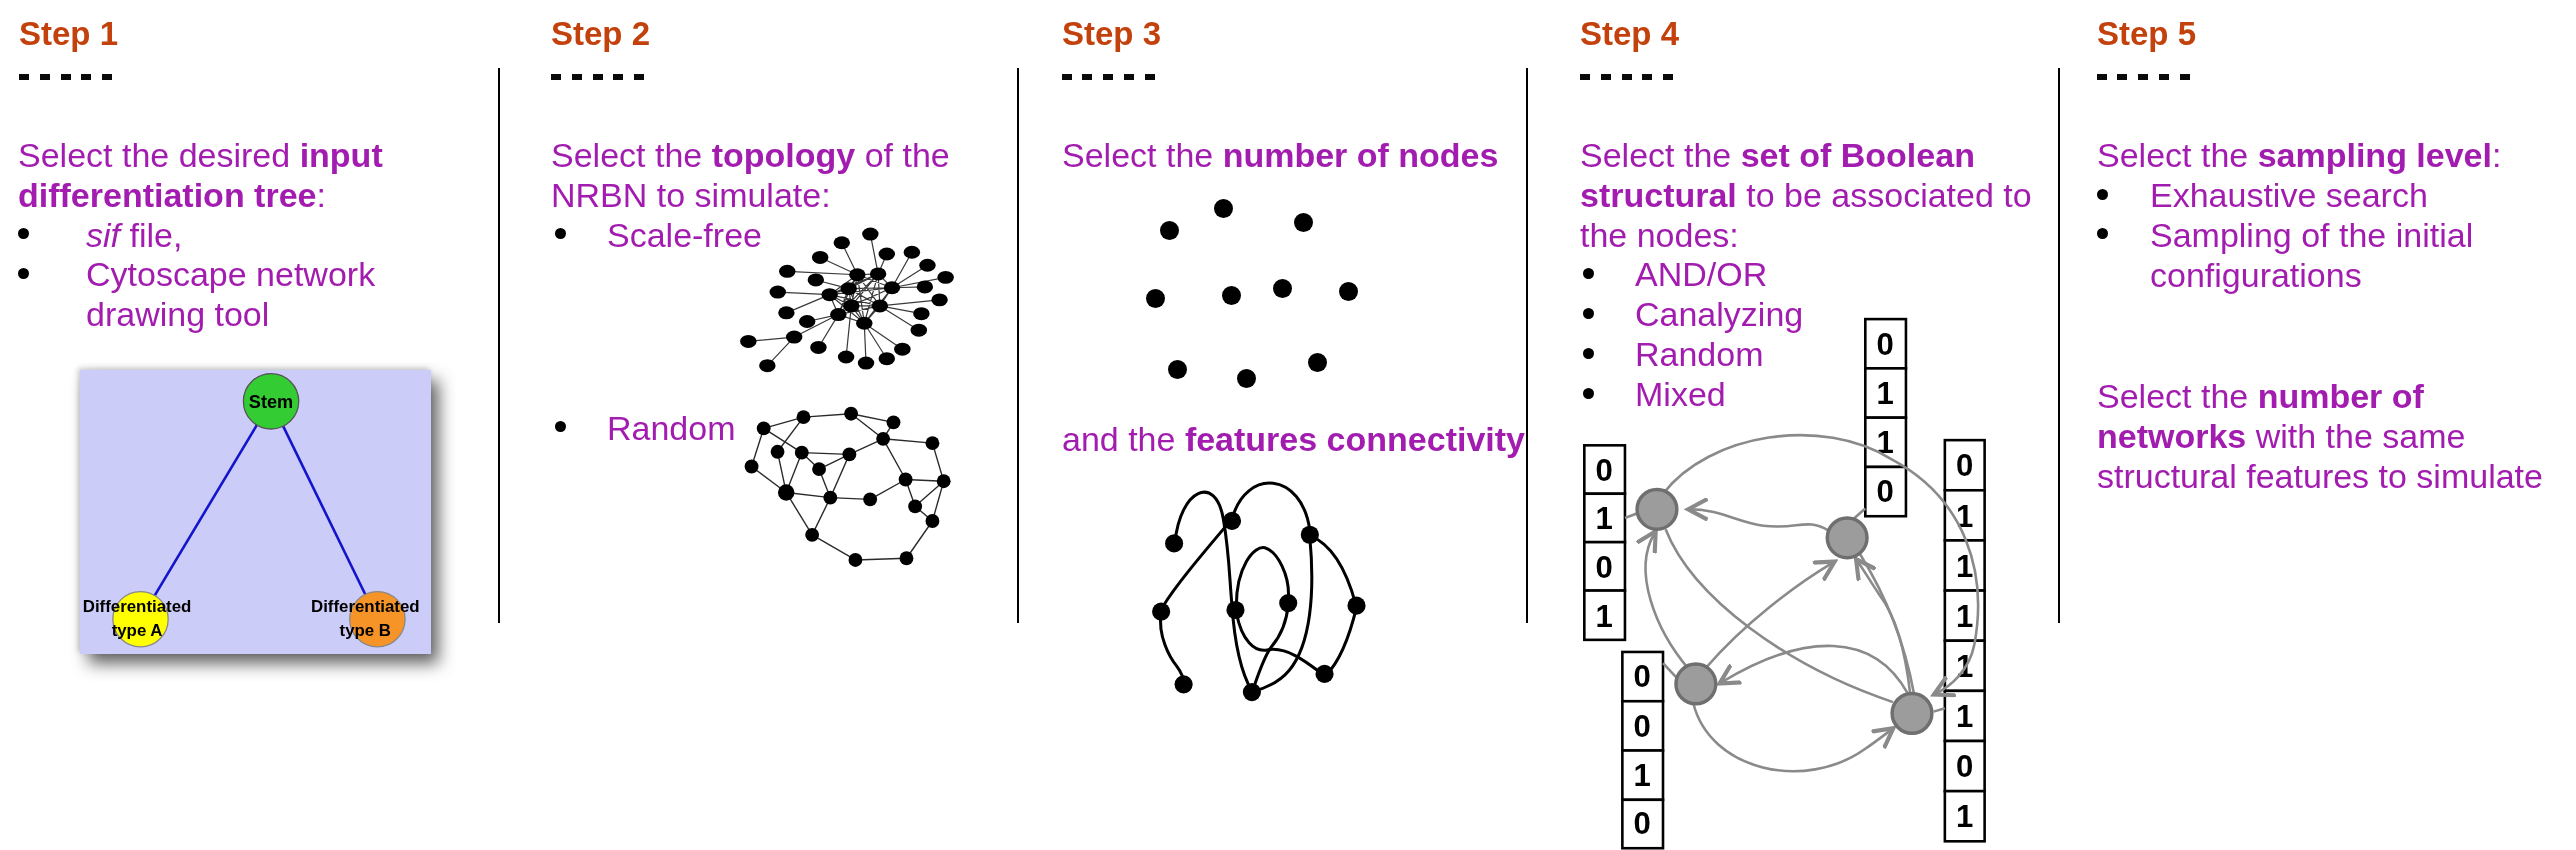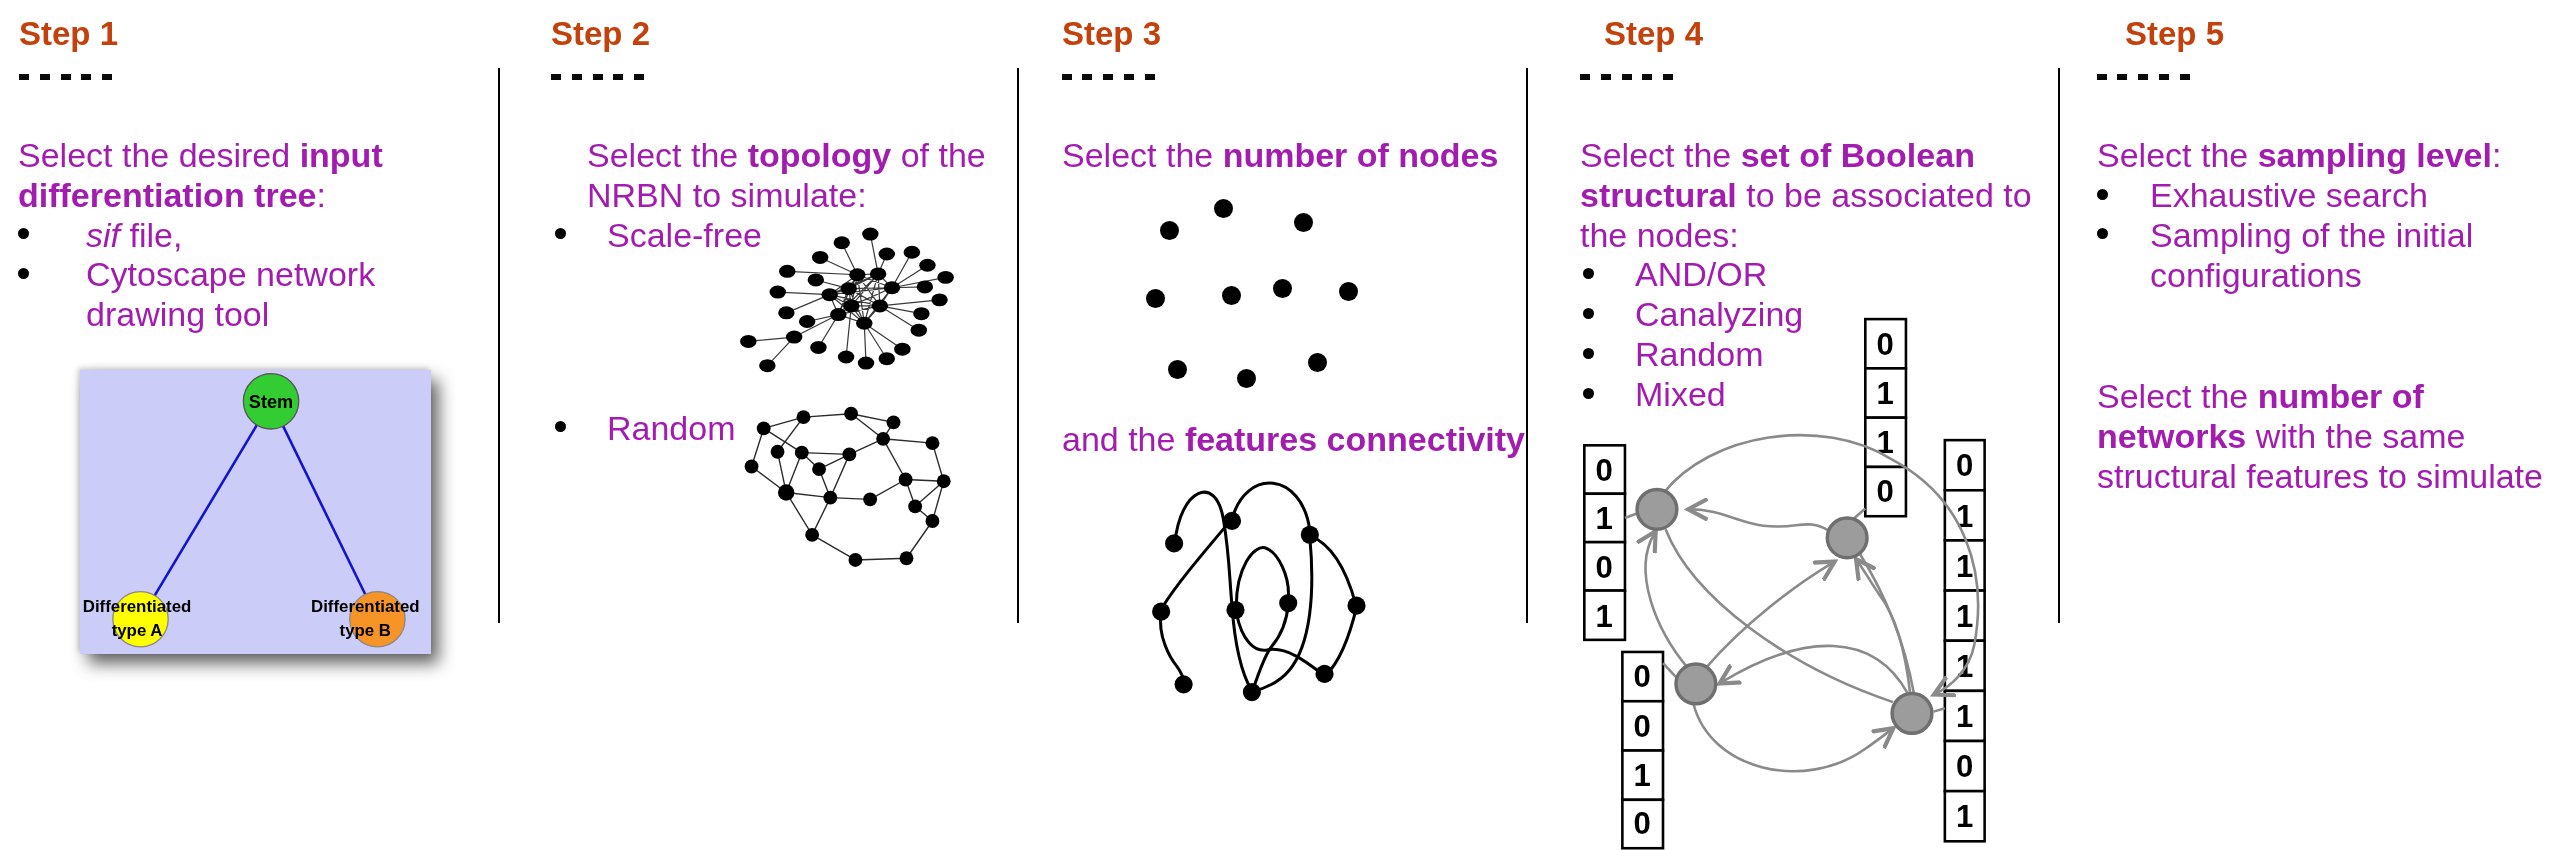--- a/index.html
+++ b/index.html
@@ -16,22 +16,22 @@
 <body>
 
 <div class="vline" style="left:498px;"></div>
 <div class="vline" style="left:1017px;"></div>
 <div class="vline" style="left:1526px;"></div>
 <div class="vline" style="left:2058px;"></div>
 
 <div class="abs title" style="left:19px;top:17.3px;">Step 1</div>
 <div class="abs title" style="left:551px;top:17.3px;">Step 2</div>
 <div class="abs title" style="left:1062px;top:17.3px;text-align:right;">Step 3</div>
-<div class="abs title" style="left:1580px;top:17.3px;margin-left:24px;">Step 4</div>
-<div class="abs title" style="left:2097px;top:17.3px;margin-left:28px;">Step 5</div>
+<div class="abs title" style="left:1580px;top:17.3px;">Step 4</div>
+<div class="abs title" style="left:2097px;top:17.3px;">Step 5</div>
 <div class="dash" style="left:19px;top:74px;"></div>
 <div class="dash" style="left:40px;top:74px;"></div>
 <div class="dash" style="left:61px;top:74px;"></div>
 <div class="dash" style="left:81px;top:74px;"></div>
 <div class="dash" style="left:102px;top:74px;"></div>
 <div class="dash" style="left:551px;top:74px;"></div>
 <div class="dash" style="left:572px;top:74px;"></div>
 <div class="dash" style="left:593px;top:74px;"></div>
 <div class="dash" style="left:613px;top:74px;"></div>
 <div class="dash" style="left:634px;top:74px;"></div>
@@ -65,21 +65,21 @@
   <circle cx="70" cy="288" r="32" fill="#ffff00" stroke="#888" stroke-width="1.5"></circle>
   <circle cx="344" cy="288" r="32" fill="#f79428" stroke="#888" stroke-width="1.5"></circle>
   <text x="221" y="44" font-family="Liberation Sans, sans-serif" font-size="21" font-weight="bold" text-anchor="middle" fill="#000">Stem</text>
   <text x="66" y="280" font-family="Liberation Sans, sans-serif" font-size="19.5" font-weight="bold" text-anchor="middle" fill="#000">Differentiated</text>
   <text x="66" y="307" font-family="Liberation Sans, sans-serif" font-size="19.5" font-weight="bold" text-anchor="middle" fill="#000">type A</text>
   <text x="330" y="280" font-family="Liberation Sans, sans-serif" font-size="19.5" font-weight="bold" text-anchor="middle" fill="#000">Differentiated</text>
   <text x="330" y="307" font-family="Liberation Sans, sans-serif" font-size="19.5" font-weight="bold" text-anchor="middle" fill="#000">type B</text>
 </svg>
 </div>
 
-<div class="abs bodytxt" style="left:551px;top:135px;margin-left:36px;">Select the <b>topology</b> of the<br>NRBN to simulate:</div>
+<div class="abs bodytxt" style="left:551px;top:135px;">Select the <b>topology</b> of the<br>NRBN to simulate:</div>
 <div class="dot" style="left:555px;top:228px;width:11.2px;height:11.2px;"></div>
 <div class="abs bodytxt" style="left:607px;top:215px;">Scale-free</div>
 <div class="dot" style="left:555px;top:421px;width:11.2px;height:11.2px;"></div>
 <div class="abs bodytxt" style="left:607px;top:408px;">Random</div>
 
 <svg class="abs" style="left:736px;top:164px;" width="286" height="225" viewBox="0 0 330 260">
 <g stroke="#3a3a3a" stroke-width="1.4" fill="none">
 <path d="M14,205L67,200M36,233L67,200M67,200L118,174M59,124L140,128M48,148L108,151M58,172L108,151M82,182L118,174M97,108L140,128M92,134L130,144M122,91L140,128M155,81L164,127M174,104L164,127M203,102L180,143M221,117L180,143M242,131L180,143M218,142L180,143M235,157L166,164M214,173L166,164M211,192L166,164M192,214L148,184M174,225L148,184M150,230L148,184M127,223L133,164M95,212L118,174"></path>
 <path d="M108,151L130,144M108,151L140,128M108,151L133,164M108,151L118,174M108,151L148,184M108,151L164,127M108,151L166,164M108,151L180,143M130,144L140,128M130,144L133,164M130,144L118,174M130,144L148,184M130,144L164,127M130,144L166,164M130,144L180,143M140,128L133,164M140,128L118,174M140,128L148,184M140,128L164,127M140,128L166,164M140,128L180,143M133,164L118,174M133,164L148,184M133,164L164,127M133,164L166,164M133,164L180,143M118,174L148,184M118,174L164,127M118,174L166,164M148,184L164,127M148,184L166,164M148,184L180,143M164,127L166,164M164,127L180,143M166,164L180,143"></path>
 </g>

